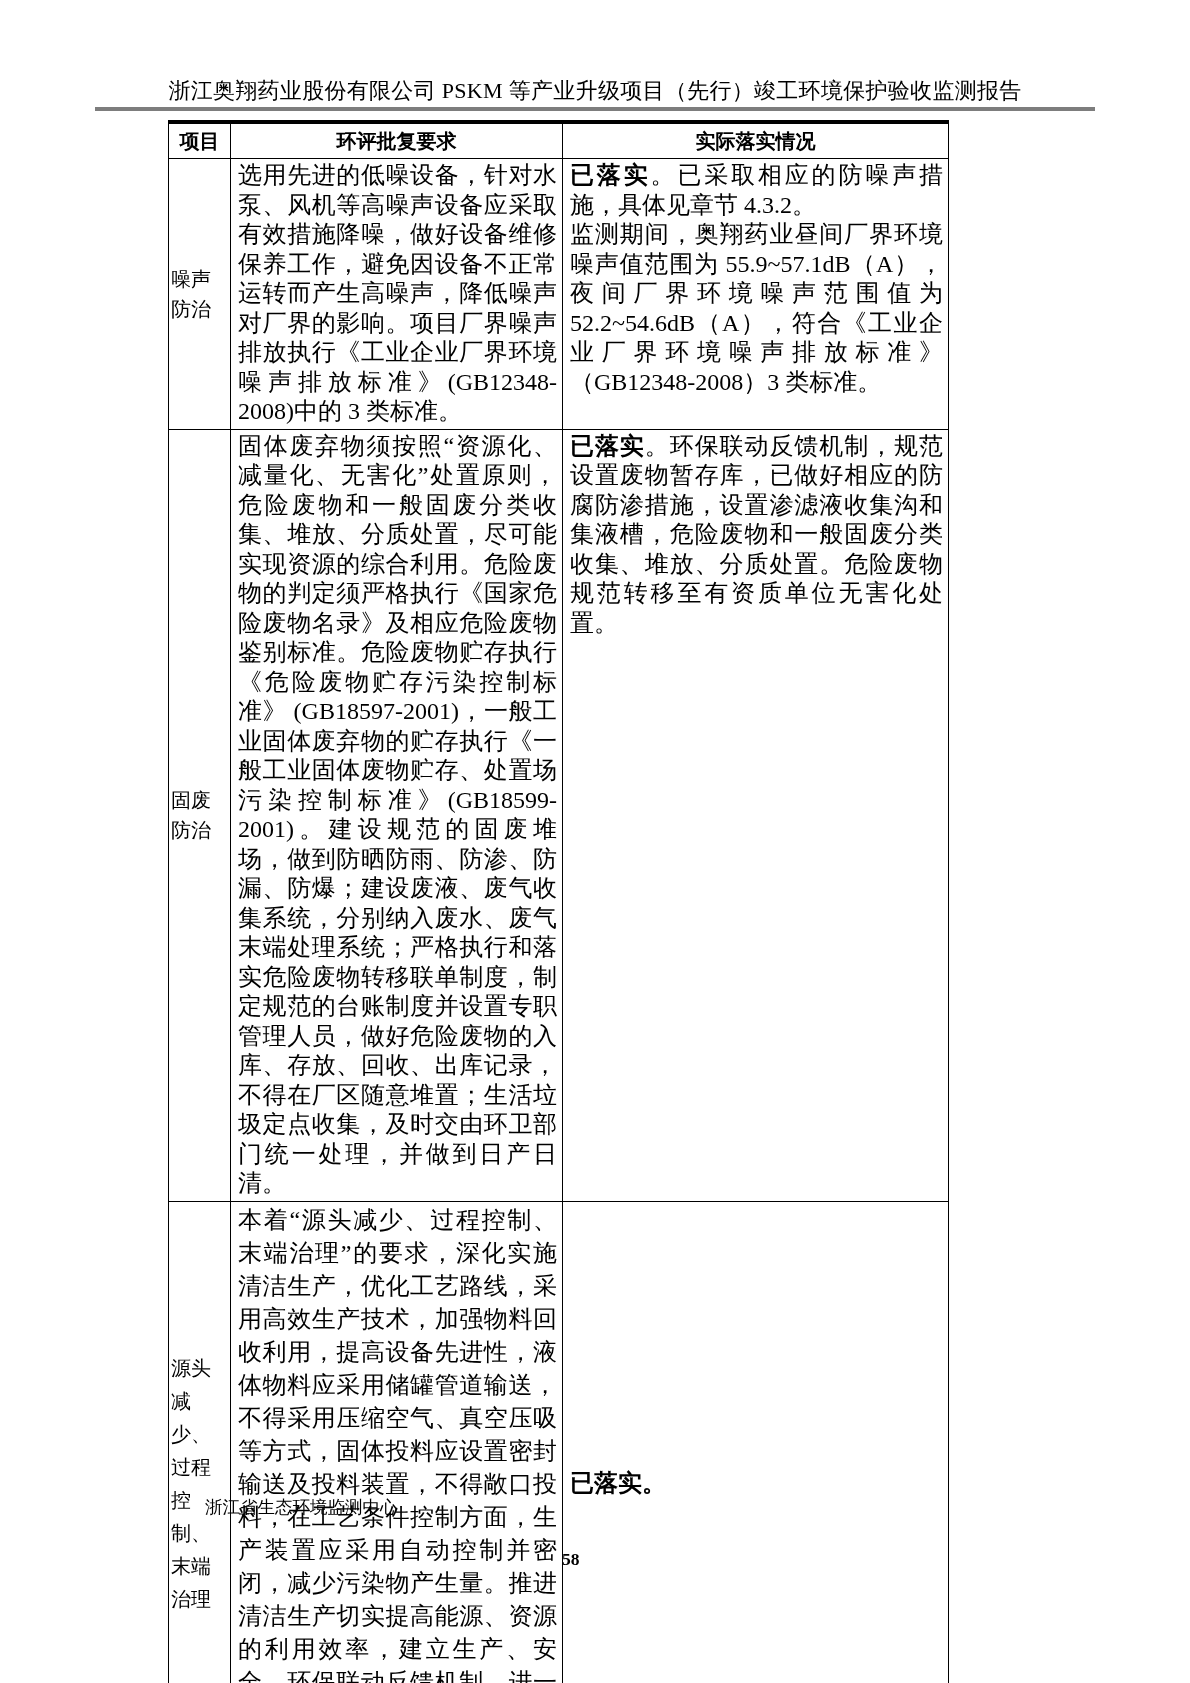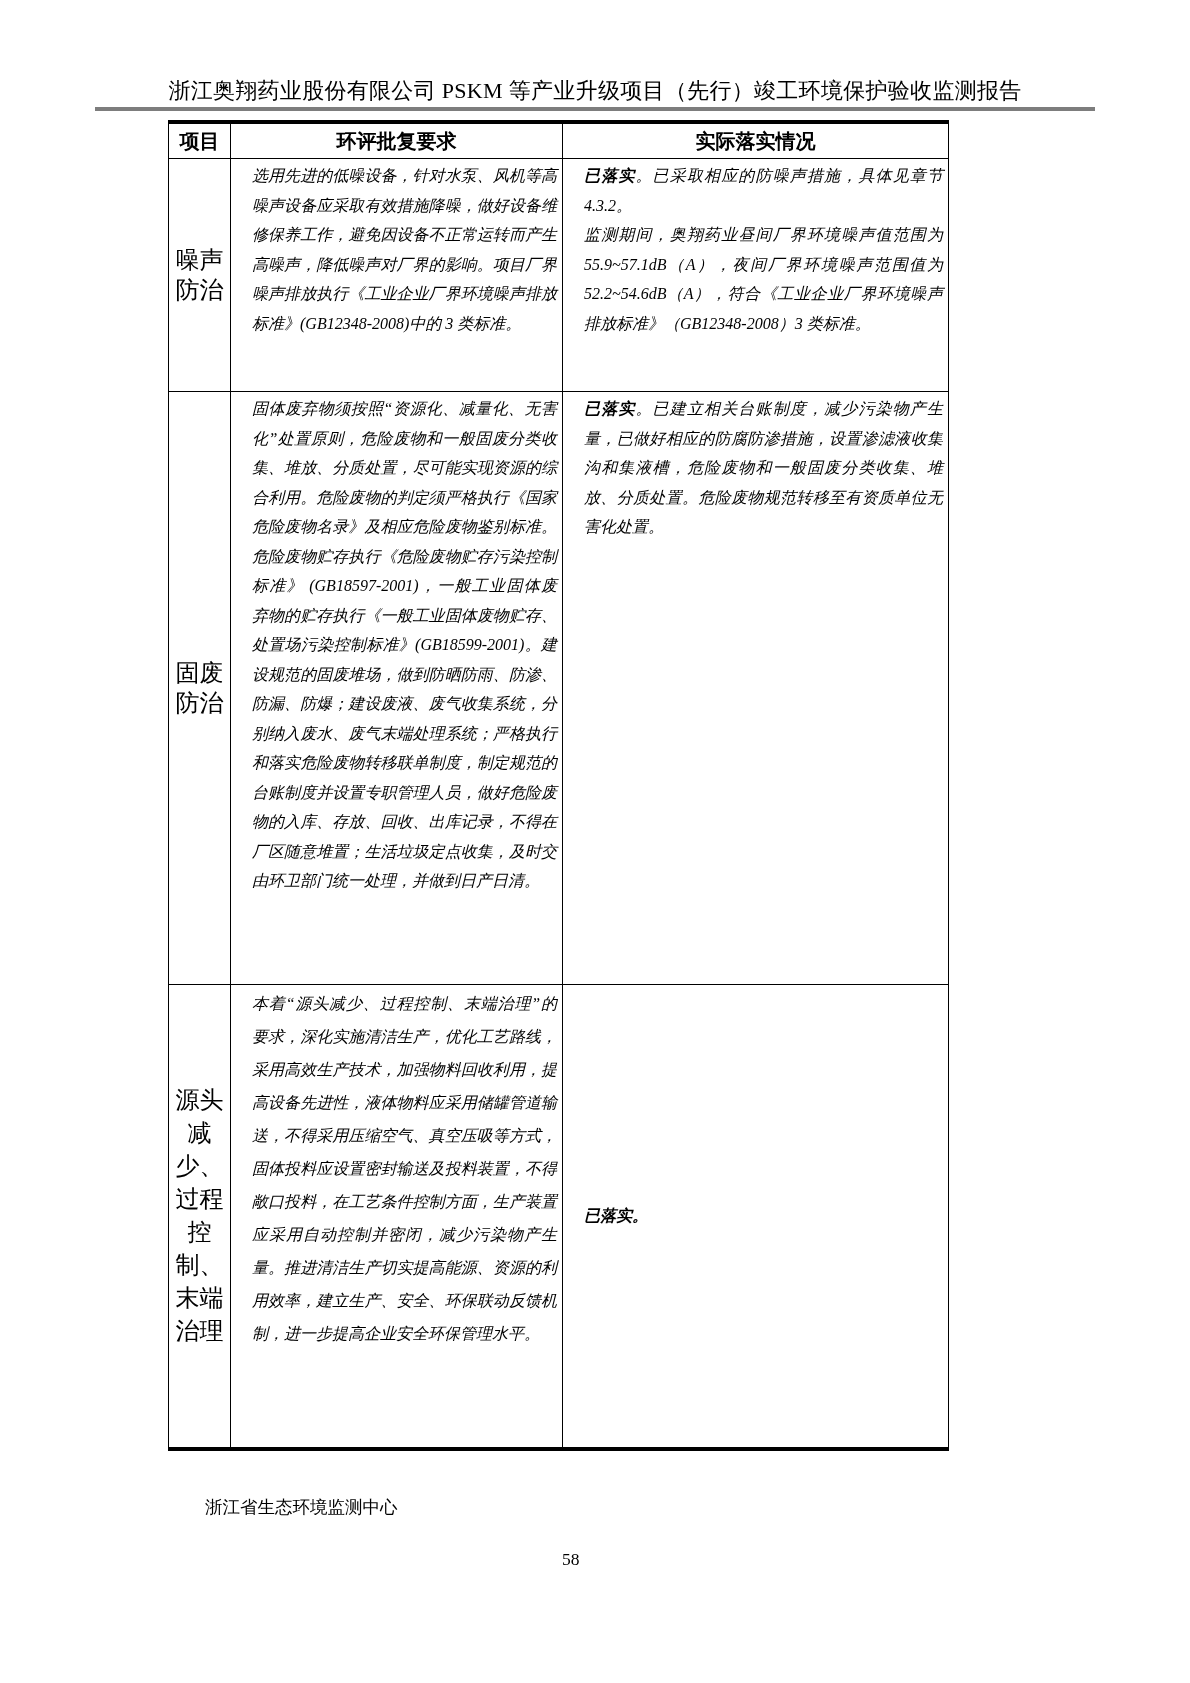--- a/index.html
+++ b/index.html
@@ -21,42 +21,42 @@
     position: absolute; top: 120px; left: 168px; width: 780px;
     border-collapse: collapse; table-layout: fixed;
     border-top: 4px solid #000; border-bottom: 4px solid #000;
   }
   .doc-table th, .doc-table td { border: 1.5px solid #000; }
   .doc-table th {
     font-size: 20px; font-weight: bold; text-align: center;
     vertical-align: middle; height: 34px; padding: 0 2px;
   }
   td.item-cell {
-    text-align: center; vertical-align: middle;
-    font-size: 24px; line-height: 30px; padding: 0 2px;
+    vertical-align: middle;
+    font-size: 20px; line-height: 30px; padding: 0 2px;
   }
   td.req-cell, td.status-cell {
-    vertical-align: top; font-size: 16px; line-height: 29.5px;
-    padding: 2px 5px 2px 21px; text-align: justify; font-style: italic;
+    vertical-align: top; font-size: 24px; line-height: 29.5px;
+    padding: 2px 5px 2px 7px; text-align: justify;
   }
   td p { margin: 0; }
   tr.r1 { height: 233px; }
   tr.r2 { height: 593px; }
   tr.r3 { height: 464px; }
   tr.r3 td.item-cell { line-height: 33px; }
   tr.r3 td.req-cell { line-height: 33px; margin-top: 16px; }
   tr.r3 td.status-cell {
     vertical-align: middle; text-align: left; font-weight: bold; margin-top: 21px;
   }
   .lead-bold { font-weight: bold; }
   .footer-org {
     position: absolute; top: 1495px; left: 205px; font-size: 17.5px;
   }
   .footer-page {
-    position: absolute; top: 1549px; left: 562px; font-size: 17.5px;
+    position: absolute; top: 1549px; left: 562px; font-size: 17.5px; font-weight: bold;
   }
 </style>
 </head>
 <body>
 
 <div class="header-title">浙江奥翔药业股份有限公司 PSKM 等产业升级项目（先行）竣工环境保护验收监测报告</div>
 <div class="header-rule"></div>
 
 <table class="doc-table">
   <colgroup>
@@ -87,21 +87,21 @@
 
     <tr class="r2">
       <td class="item-cell">
         <div>固废</div>
         <div>防治</div>
       </td>
       <td class="req-cell">
         <p>固体废弃物须按照“资源化、减量化、无害化”处置原则，危险废物和一般固废分类收集、堆放、分质处置，尽可能实现资源的综合利用。危险废物的判定须严格执行《国家危险废物名录》及相应危险废物鉴别标准。危险废物贮存执行《危险废物贮存污染控制标准》 (GB18597-2001)，一般工业固体废弃物的贮存执行《一般工业固体废物贮存、处置场污染控制标准》(GB18599-2001)。建设规范的固废堆场，做到防晒防雨、防渗、防漏、防爆；建设废液、废气收集系统，分别纳入废水、废气末端处理系统；严格执行和落实危险废物转移联单制度，制定规范的台账制度并设置专职管理人员，做好危险废物的入库、存放、回收、出库记录，不得在厂区随意堆置；生活垃圾定点收集，及时交由环卫部门统一处理，并做到日产日清。</p>
       </td>
       <td class="status-cell">
-        <p><span class="lead-bold">已落实</span><span>。已建立相关台账制度，减少污染物产生量，已做好相应的防腐防渗措施，设置渗滤液收集沟和集液槽，危险废物和一般固废分类收集、堆放、分质处置。危险废物规范转移至有资质单位无害化处置。</span></p>
+        <p><span class="lead-bold">已落实</span><span>。环保联动反馈机制，规范设置废物暂存库，已做好相应的防腐防渗措施，设置渗滤液收集沟和集液槽，危险废物和一般固废分类收集、堆放、分质处置。危险废物规范转移至有资质单位无害化处置。</span></p>
       </td>
     </tr>
 
     <tr class="r3">
       <td class="item-cell">
         <div>源头</div>
         <div>减</div>
         <div>少、</div>
         <div>过程</div>
         <div>控</div>

